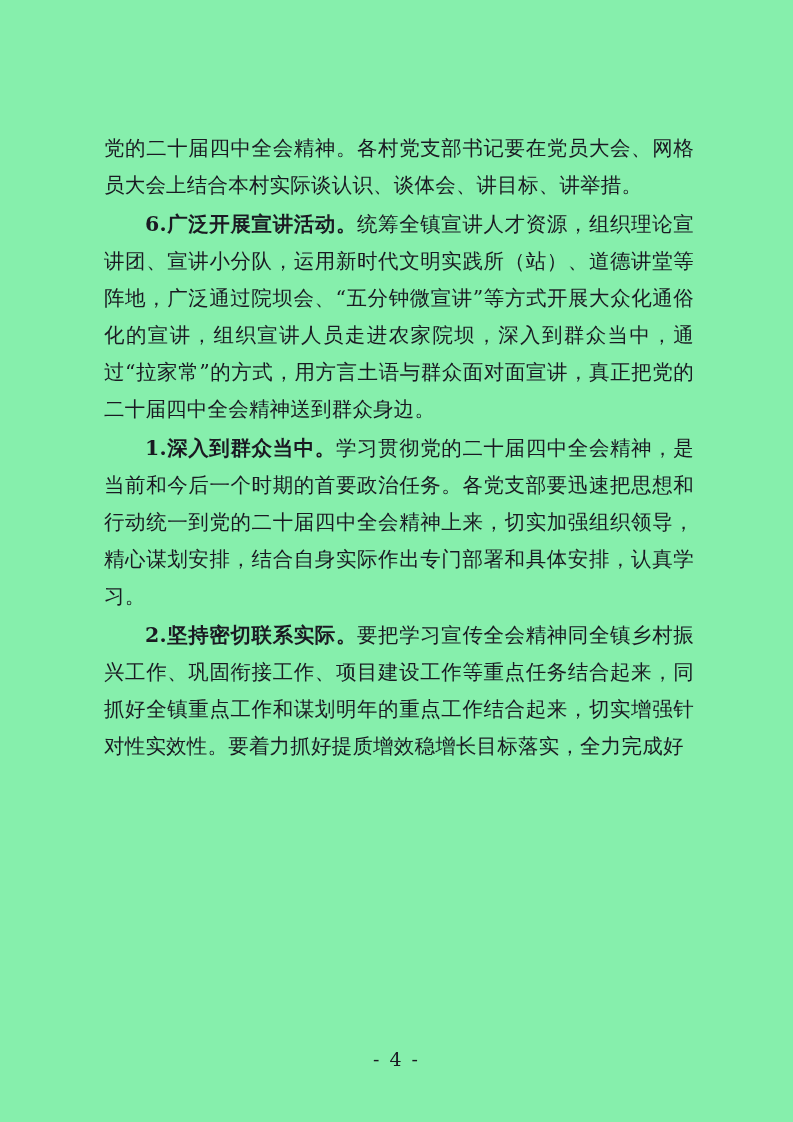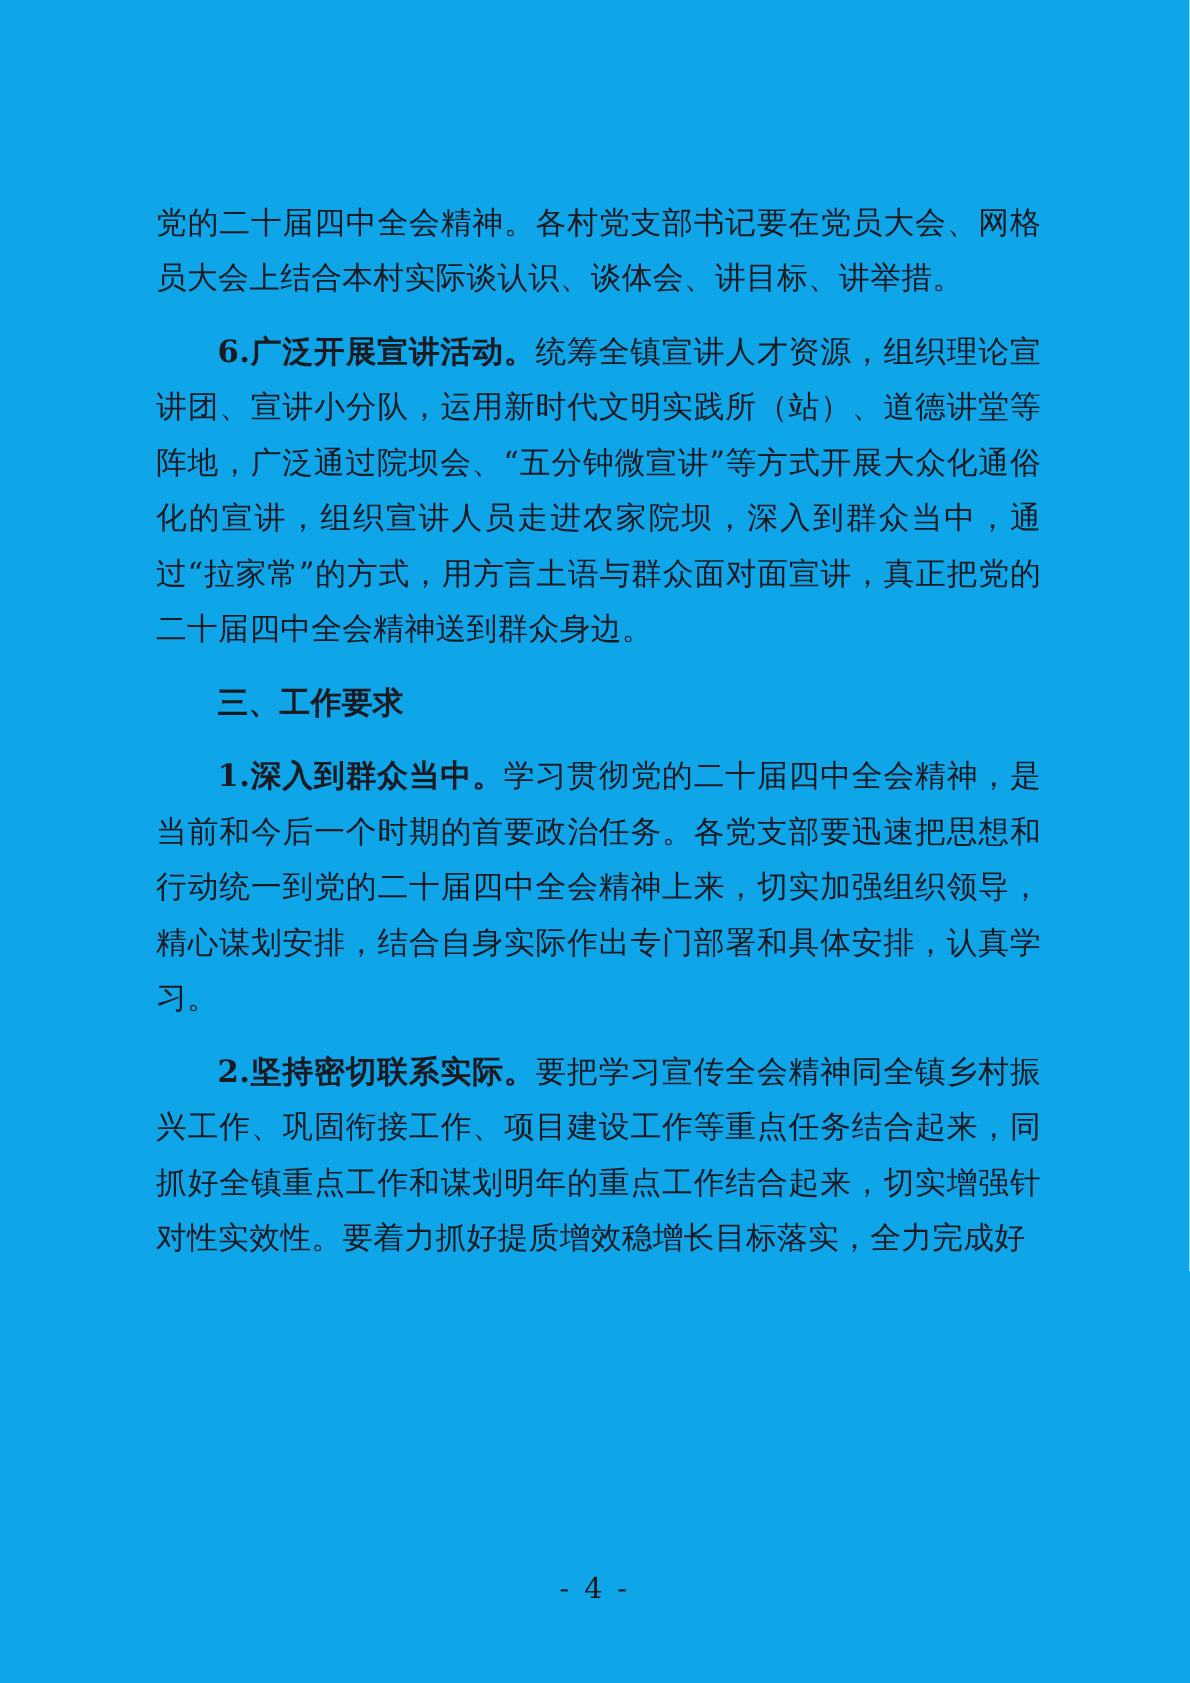--- a/index.html
+++ b/index.html
@@ -4,42 +4,42 @@
 <style>
   html, body {
     margin: 0;
     padding: 0;
     background: #ffffff;
   }
   .page {
     position: relative;
     width: 793px;
     height: 1122px;
-    background: #0ea5e9;
+    background: #86efac;
     box-sizing: border-box;
     overflow: hidden;
     font-family: "DejaVu Serif", "Liberation Serif", serif;
   }
   .content {
     position: absolute;
     left: 104px;
     top: 130px;
     width: 590px;
   }
   .para {
     margin: 0;
     color: #1a1a22;
     font-size: 20.5px;
     line-height: 37px;
     text-align: justify;
     text-justify: inter-ideograph;
     letter-spacing: 0.2px;
   }
   .para + .para {
-    margin-top: 12px;
+    margin-top: 2px;
   }
   .indent {
     text-indent: 41px;
   }
   .lead {
     font-weight: bold;
   }
   .num {
     font-weight: bold;
     font-family: "DejaVu Serif", "Liberation Serif", serif;
@@ -71,23 +71,20 @@
     <p class="para">
       <span>党的二十届四中全会精神。各村党支部书记要在党员大会、网格员大会上结合本村实际谈认识、谈体会、讲目标、讲举措。</span>
     </p>
 
     <p class="para indent">
       <span class="num">6.</span><span class="lead">广泛开展宣讲活动。</span><span>统筹全镇宣讲人才资源，组织理论宣讲团、宣讲小分队，运用新时代文明实践所（站）、道德讲堂等阵地，广泛通过院坝会、“五分钟微宣讲”等方式开展大众化通俗化的宣讲，组织宣讲人员走进农家院坝，深入到群众当中，通过“拉家常”的方式，用方言土语与群众面对面宣讲，真正把党的二十届四中全会精神送到群众身边。</span>
     </p>
 
 
 
-    <p class="para indent">
-      <span class="heading">三、工作要求</span>
-    </p>
 
     <p class="para indent">
       <span class="num">1.</span><span class="lead">深入到群众当中。</span><span>学习贯彻党的二十届四中全会精神，是当前和今后一个时期的首要政治任务。各党支部要迅速把思想和行动统一到党的二十届四中全会精神上来，切实加强组织领导，精心谋划安排，结合自身实际作出专门部署和具体安排，认真学习。</span>
     </p>
 
     <p class="para indent">
       <span class="num">2.</span><span class="lead">坚持密切联系实际。</span><span>要把学习宣传全会精神同全镇乡村振兴工作、巩固衔接工作、项目建设工作等重点任务结合起来，同抓好全镇重点工作和谋划明年的重点工作结合起来，切实增强针对性实效性。要着力抓好提质增效稳增长目标落实，全力完成好</span>
     </p>
 
   </div>

